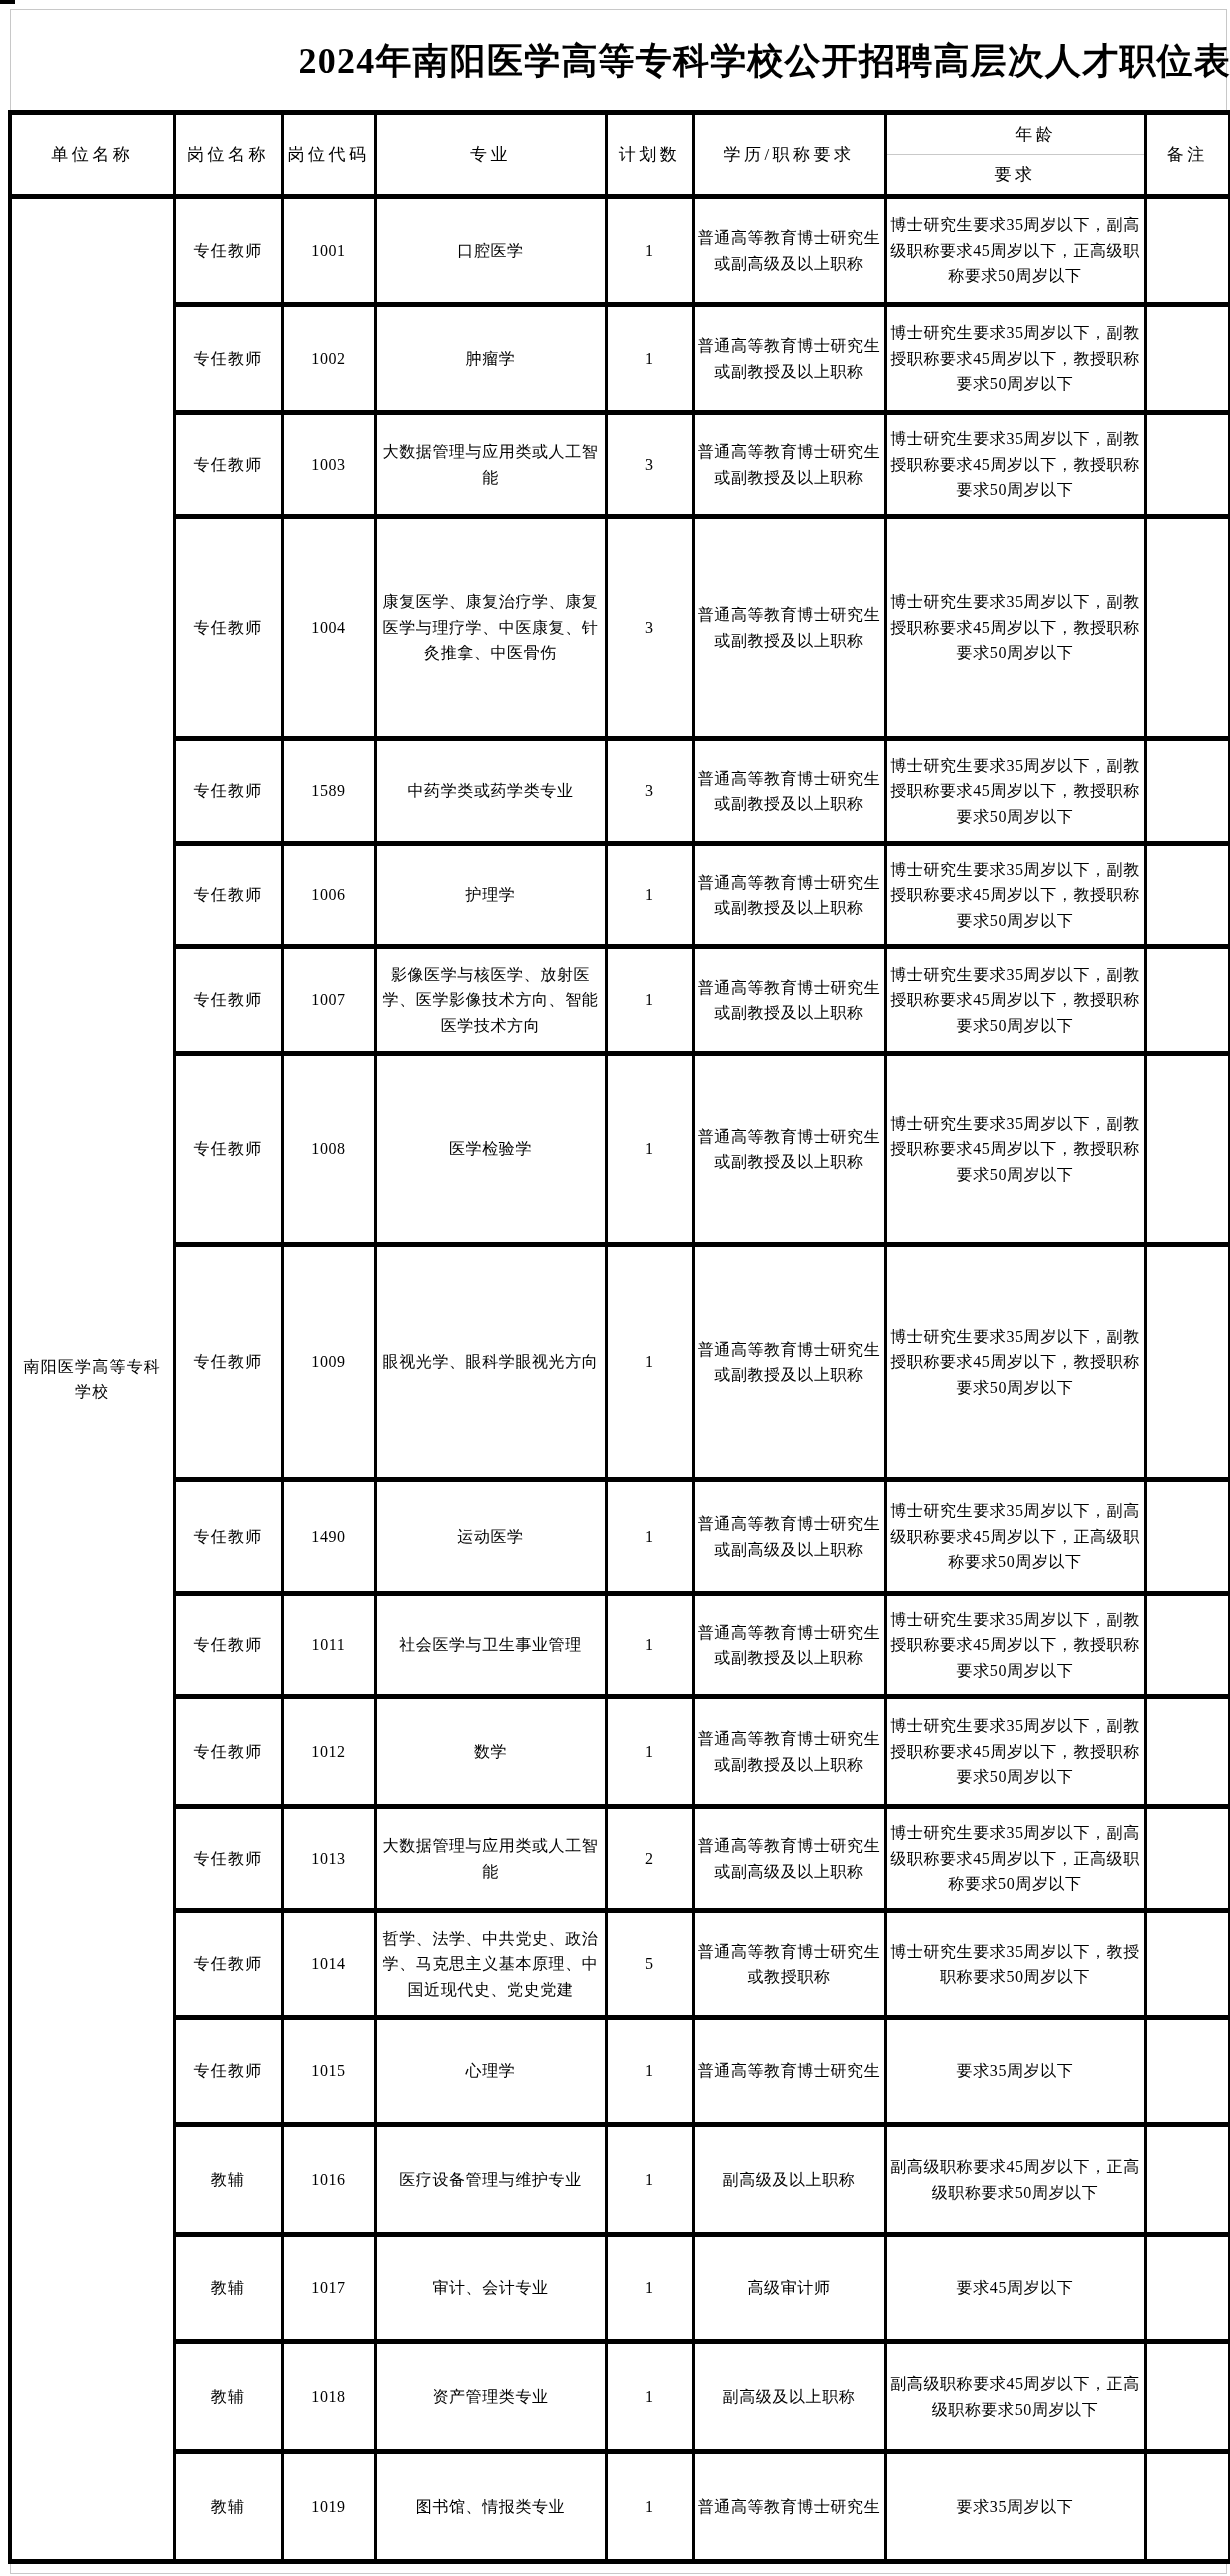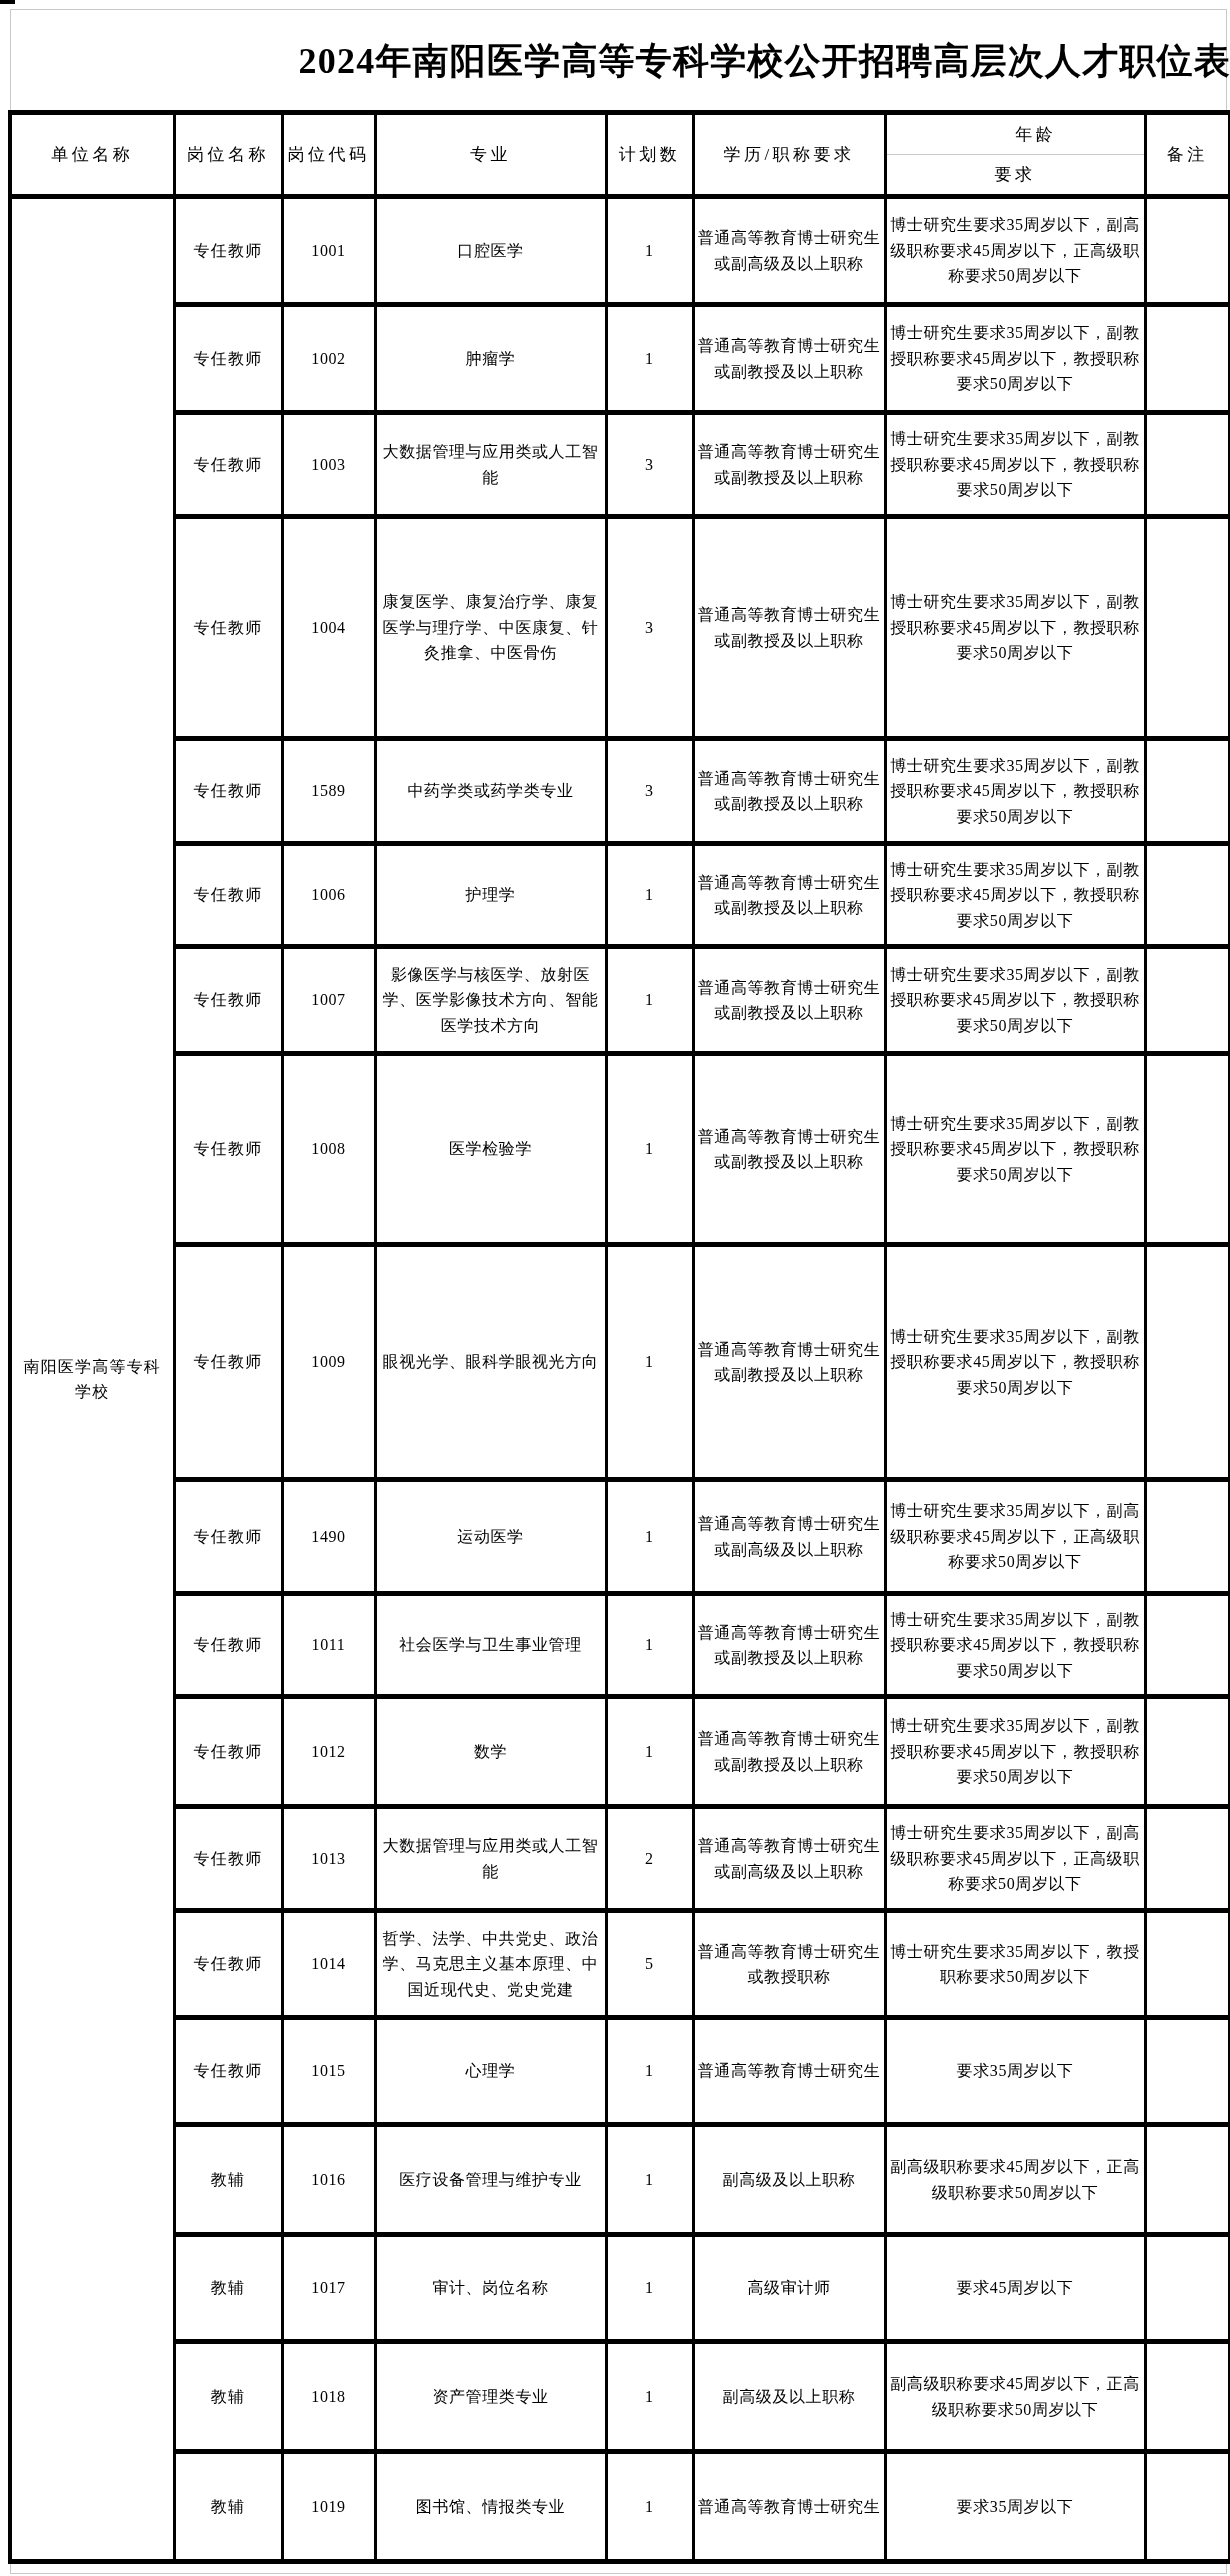--- a/index.html
+++ b/index.html
@@ -270,21 +270,21 @@
         <td class="cell-code">1016</td>
         <td class="cell-major">医疗设备管理与维护专业</td>
         <td class="cell-count">1</td>
         <td class="cell-qual">副高级及以上职称</td>
         <td class="cell-age">副高级职称要求45周岁以下，正高级职称要求50周岁以下</td>
         <td class="cell-remark"></td>
       </tr>
       <tr>
         <td class="cell-post">教辅</td>
         <td class="cell-code">1017</td>
-        <td class="cell-major">审计、岗位名称</td>
+        <td class="cell-major">审计、会计专业</td>
         <td class="cell-count">1</td>
         <td class="cell-qual">高级审计师</td>
         <td class="cell-age">要求45周岁以下</td>
         <td class="cell-remark"></td>
       </tr>
       <tr>
         <td class="cell-post">教辅</td>
         <td class="cell-code">1018</td>
         <td class="cell-major">资产管理类专业</td>
         <td class="cell-count">1</td>

